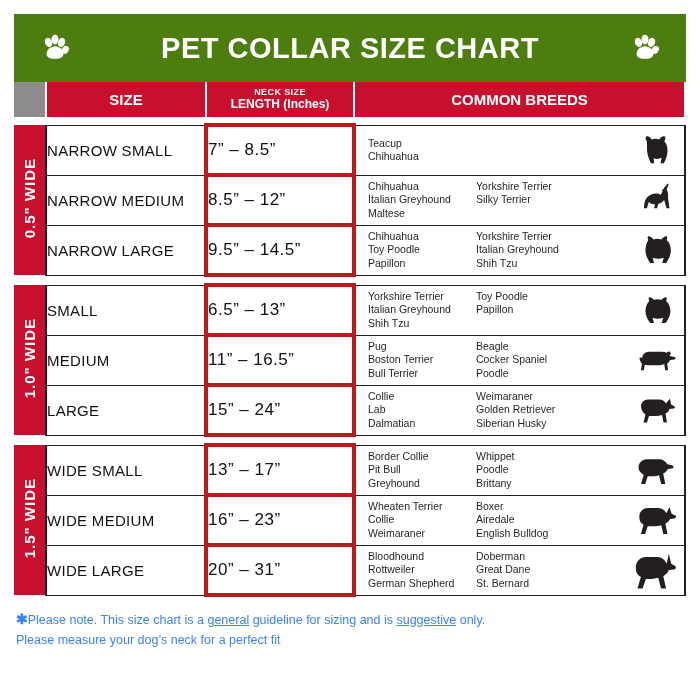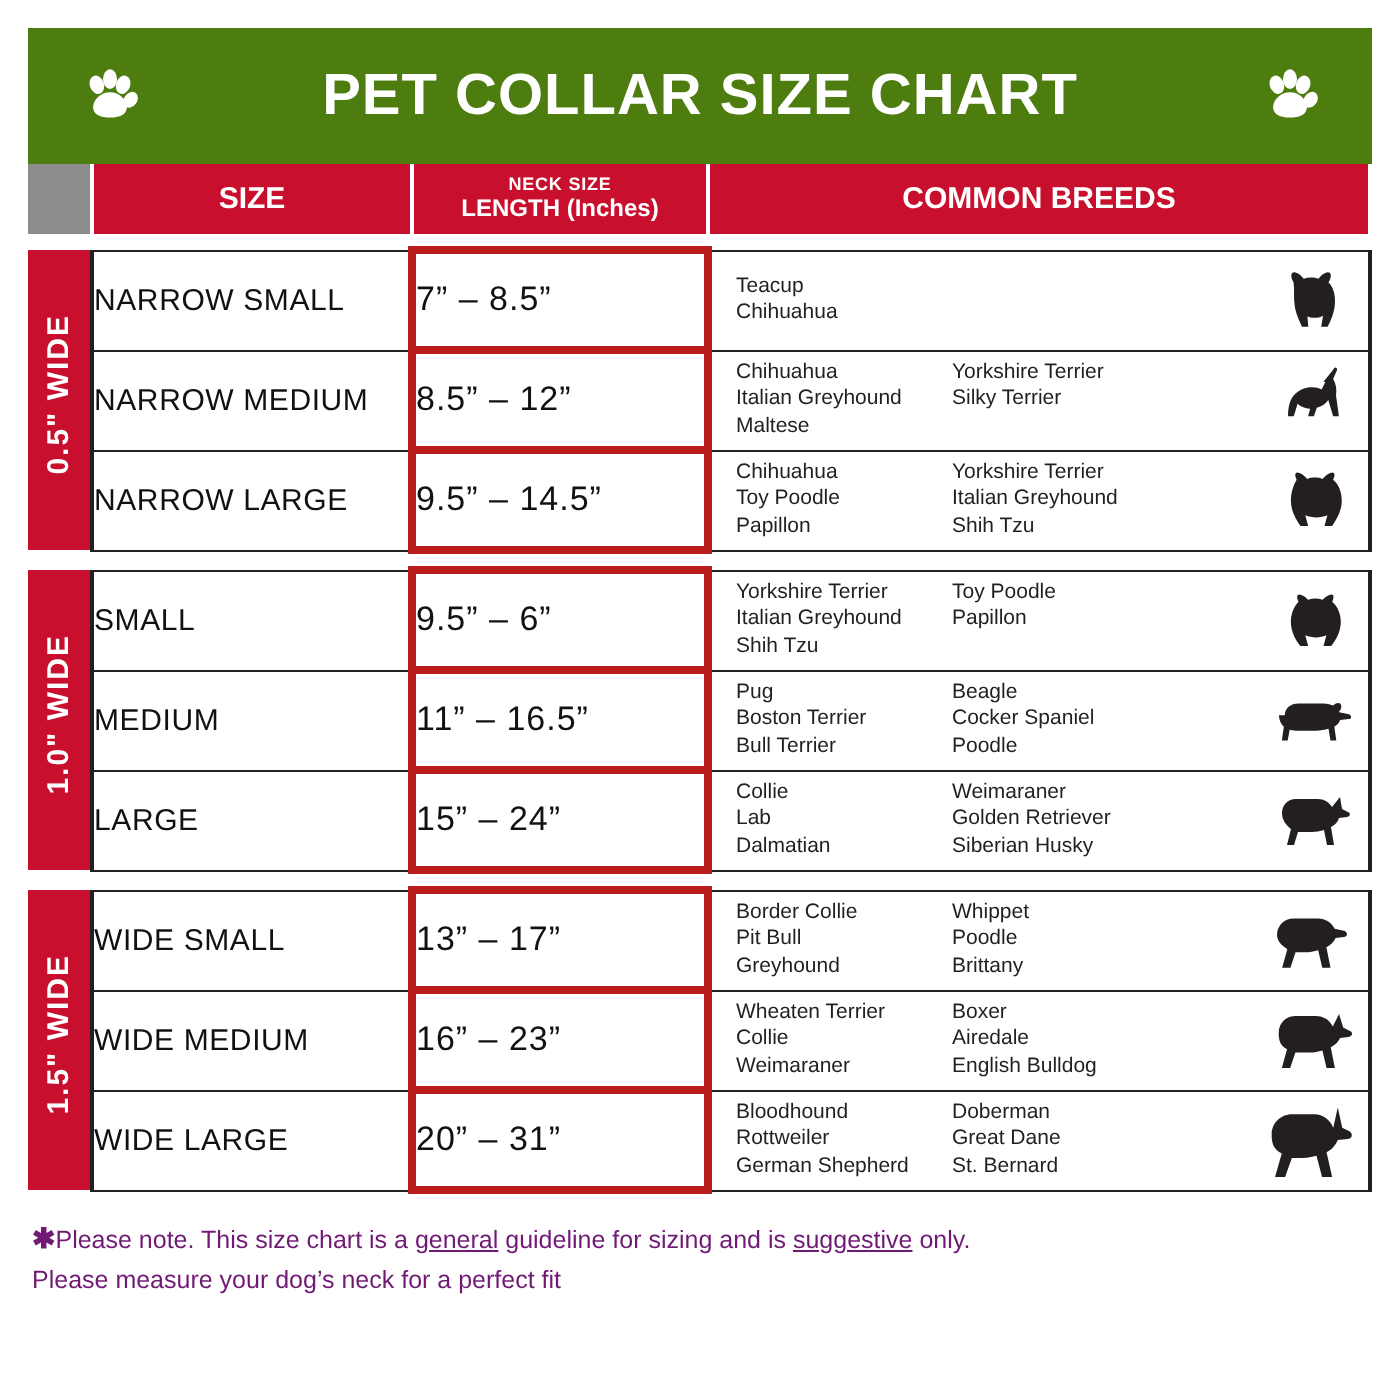--- a/index.html
+++ b/index.html
@@ -165,21 +165,21 @@
   }
   .spacer td.sidegap {
     background: #ffffff;
   }
 
   
   .note {
     margin: 12px 16px 0 16px;
     font-size: 12.5px;
     line-height: 1.55;
-    color: #701a75;
+    color: #3b82f6;
   }
   .note .star {
     font-weight: bold;
     font-size: 14px;
   }
   .note u { text-decoration: underline; }
 </style>
 </head>
 <body>
 
@@ -314,21 +314,21 @@
           <td></td>
           <td></td>
           <td></td>
       </tr>
 
       <tr class="row">
         <td class="sidelabel" rowspan="3">
           <span class="sidelabel-inner">1.0" WIDE</span>
         </td>
         <td class="cell-size">SMALL</td>
-        <td class="cell-length">9.5” – 6”</td>
+        <td class="cell-length">6.5” – 13”</td>
         <td class="cell-breeds">
           <div class="breeds-wrap">
             <div class="breed-cols">
               <div class="breed-col c1">
                 <div>Yorkshire Terrier</div>
                 <div>Italian Greyhound</div>
                 <div>Shih Tzu</div>
               </div>
               <div class="breed-col c2">
                 <div>Toy Poodle</div>

